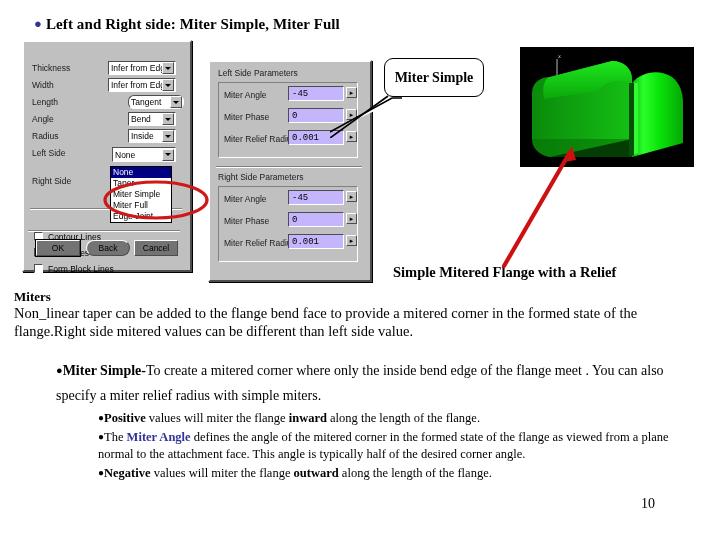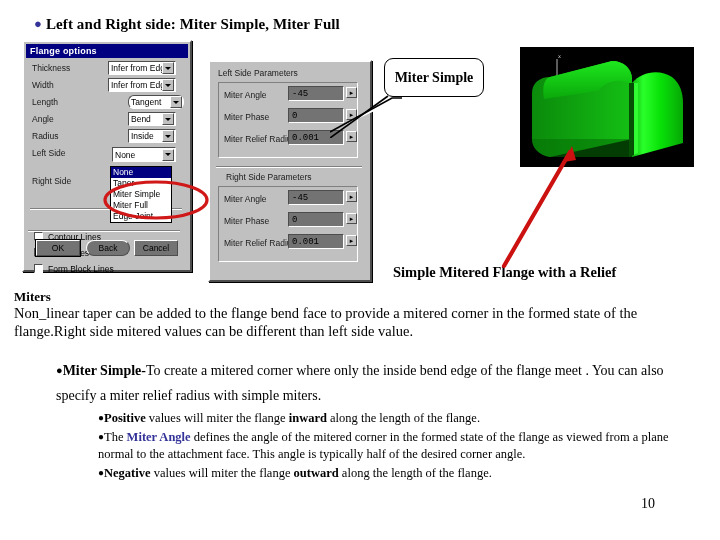--- a/index.html
+++ b/index.html
@@ -172,21 +172,21 @@
     position: absolute;
     border-top: 1px solid #808080;
     border-left: 1px solid #808080;
     border-right: 1px solid #ffffff;
     border-bottom: 1px solid #ffffff;
     box-sizing: border-box;
   }
   .field {
     position: absolute;
     height: 15px;
-    background: #737373;
+    background: #c4b5fd;
     border-top: 1px solid #4d4d4d;
     border-left: 1px solid #4d4d4d;
     border-right: 1px solid #ffffff;
     border-bottom: 1px solid #ffffff;
     box-sizing: border-box;
     font-family: "Liberation Mono", monospace;
     font-size: 9px;
     padding-left: 3px;
     display: flex; align-items: center;
     color: #000;
@@ -276,23 +276,20 @@
 </style>
 </head>
 <body>
 
 <div class="abs" id="slide-title">
   <span class="b-dot">●</span><span>Left and Right side: Miter Simple, Miter Full</span>
 </div>
 
 <div class="abs win95" id="flange-options-dialog" style="left:22px; top:40px; width:166px; height:228px;">
 
-  <div class="titlebar">
-    <span>Flange options</span>
-  </div>
 
   <div class="abs" style="left:0; top:18px; width:166px;">
 
     <div class="row">
       <span class="row-label">Thickness</span>
       <div class="combo" style="left:84px; top:1px; width:68px;">
         <span class="combo-text">Infer from Edge</span>
         <span class="combo-btn">
             <i class="arrow"></i>
           </span>
@@ -412,21 +409,21 @@
   <div class="spin" style="left:136px; top:47px;">▸</div>
 
   <span class="group-label" style="left:14px; top:72px;">Miter Relief Radius</span>
   <div class="field" style="left:78px; top:68px; width:56px;">
     <span>0.001</span>
   </div>
   <div class="spin" style="left:136px; top:69px;">▸</div>
 
   <div class="sep" style="left:6px; top:104px; width:146px;"></div>
 
-  <span class="group-label" style="left:8px; top:110px;margin-left:8px;">Right Side Parameters</span>
+  <span class="group-label" style="left:8px; top:110px;">Right Side Parameters</span>
   <div class="group-box" style="left:8px; top:124px; width:140px; height:76px;"></div>
 
   <span class="group-label" style="left:14px; top:132px;">Miter Angle</span>
   <div class="field" style="left:78px; top:128px; width:56px;">
     <span>-45</span>
   </div>
   <div class="spin" style="left:136px; top:129px;">▸</div>
 
   <span class="group-label" style="left:14px; top:154px;">Miter Phase</span>
   <div class="field" style="left:78px; top:150px; width:56px;">

